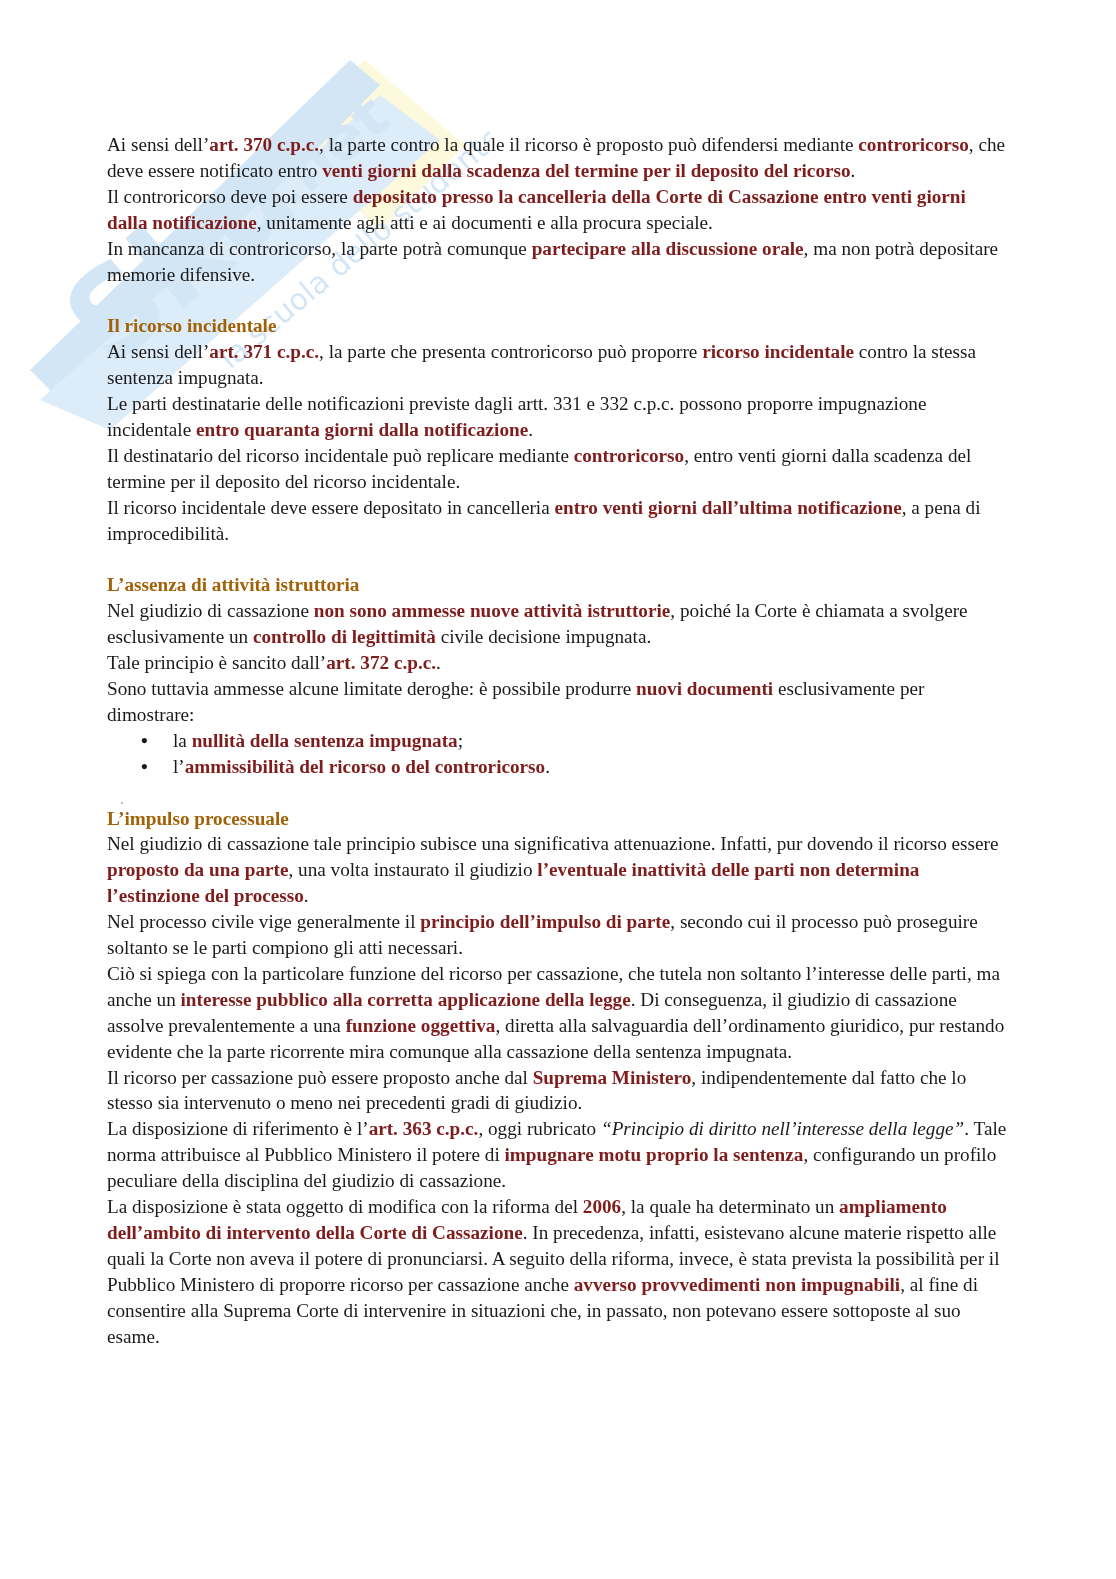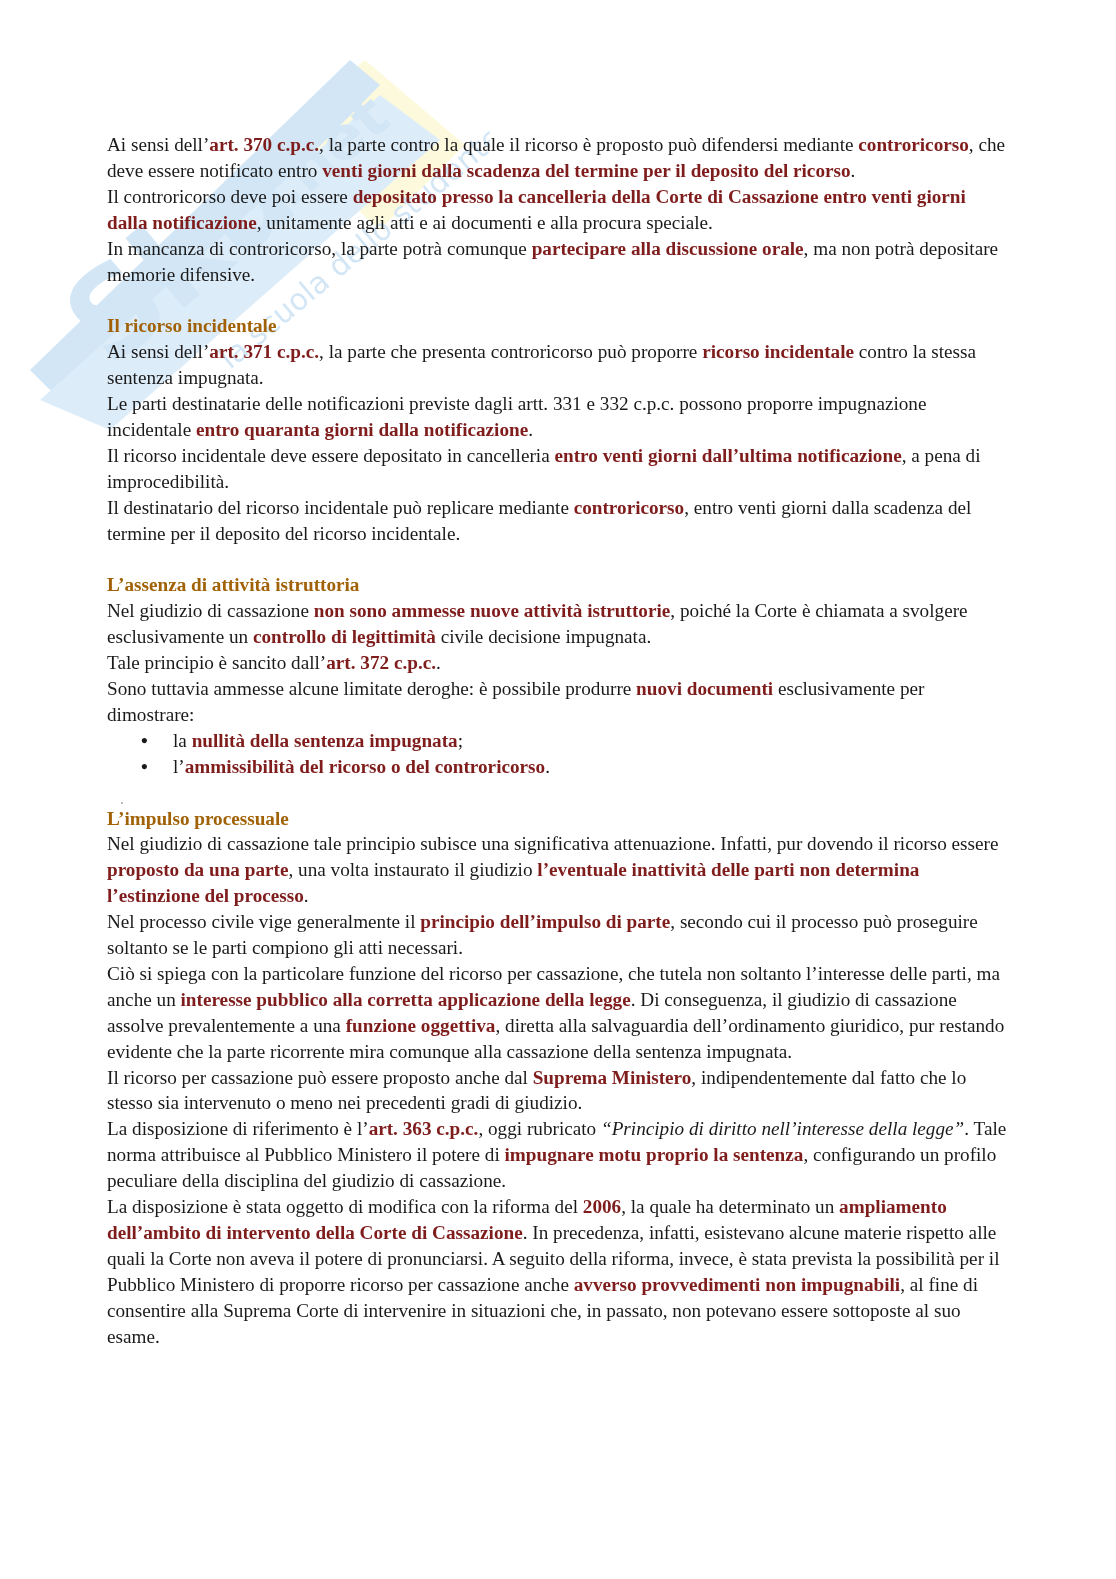--- a/index.html
+++ b/index.html
@@ -90,22 +90,22 @@
     <div>
       <p><span>Ai sensi dell’</span><b>art. 370 c.p.c.</b><span>, la parte contro la quale il ricorso è proposto può difendersi mediante </span><b>controricorso</b><span>, che deve essere notificato entro </span><b>venti giorni dalla scadenza del termine per il deposito del ricorso</b><span>.</span></p>
       <p><span>Il controricorso deve poi essere </span><b>depositato presso la cancelleria della Corte di Cassazione entro venti giorni dalla notificazione</b><span>, unitamente agli atti e ai documenti e alla procura speciale.</span></p>
       <p><span>In mancanza di controricorso, la parte potrà comunque </span><b>partecipare alla discussione orale</b><span>, ma non potrà depositare memorie difensive.</span></p>
     </div>
     <div class="spacer"></div>
     <div>
       <p class="heading">Il ricorso incidentale</p>
       <p><span>Ai sensi dell’</span><b>art. 371 c.p.c.</b><span>, la parte che presenta controricorso può proporre </span><b>ricorso incidentale</b><span> contro la stessa sentenza impugnata.</span></p>
       <p><span>Le parti destinatarie delle notificazioni previste dagli artt. 331 e 332 c.p.c. possono proporre impugnazione incidentale </span><b>entro quaranta giorni dalla notificazione</b><span>.</span></p>
+      <p><span>Il destinatario del ricorso incidentale può replicare mediante </span><b>controricorso</b><span>, entro venti giorni dalla scadenza del termine per il deposito del ricorso incidentale.</span></p>
       <p><span>Il ricorso incidentale deve essere depositato in cancelleria </span><b>entro venti giorni dall’ultima notificazione</b><span>, a pena di improcedibilità.</span></p>
-      <p><span>Il destinatario del ricorso incidentale può replicare mediante </span><b>controricorso</b><span>, entro venti giorni dalla scadenza del termine per il deposito del ricorso incidentale.</span></p>
     </div>
     <div class="spacer"></div>
     <div>
       <p class="heading">L’assenza di attività istruttoria</p>
       <p><span>Nel giudizio di cassazione </span><b>non sono ammesse nuove attività istruttorie</b><span>, poiché la Corte è chiamata a svolgere esclusivamente un </span><b>controllo di legittimità</b><span> civile decisione impugnata.</span></p>
       <p><span>Tale principio è sancito dall’</span><b>art. 372 c.p.c.</b><span>.</span></p>
       <p><span>Sono tuttavia ammesse alcune limitate deroghe: è possibile produrre </span><b>nuovi documenti</b><span> esclusivamente per dimostrare:</span></p>
       <ul class="bullets">
         <li><span class="bullet">•</span><span>la </span><b>nullità della sentenza impugnata</b><span>;</span></li>
         <li><span class="bullet">•</span><span>l’</span><b>ammissibilità del ricorso o del controricorso</b><span>.</span></li>

